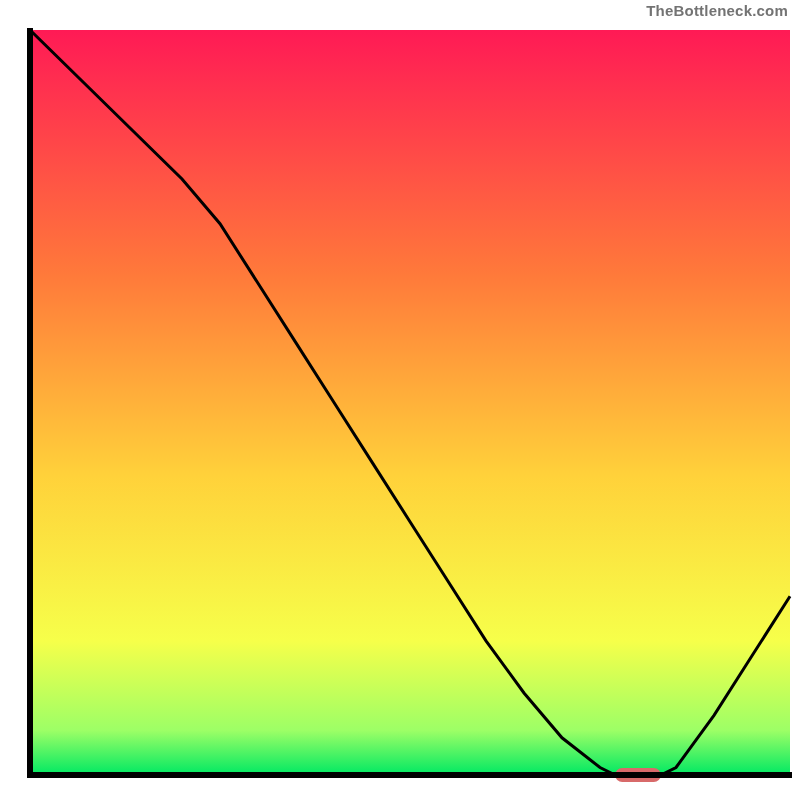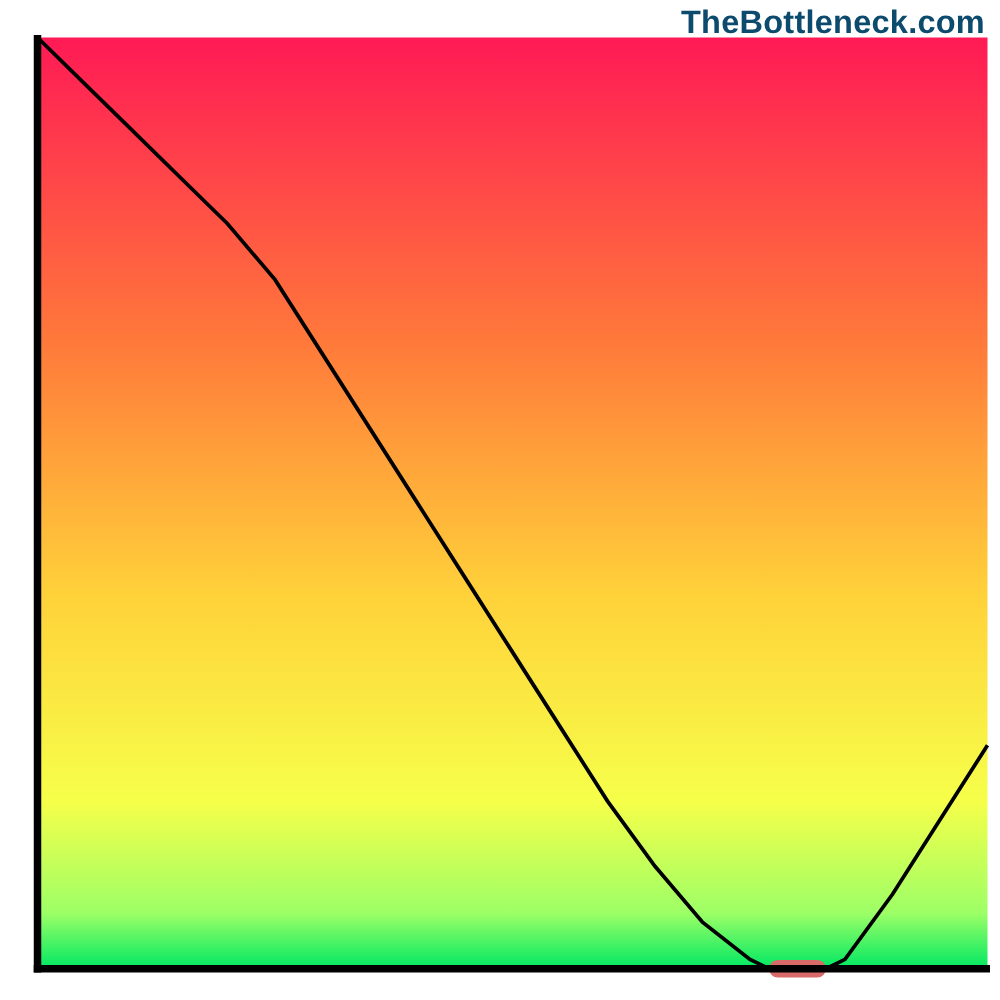--- a/index.html
+++ b/index.html
@@ -12,23 +12,23 @@
   }
   .container {
     position: relative;
     width: 800px;
     height: 800px;
   }
   .watermark {
     position: absolute;
     top: 2px;
     right: 12px;
-    font-size: 26px;
+    font-size: 15px;
     font-weight: 600;
-    color: #0c4a6e;
+    color: #737373;
     letter-spacing: 0.2px;
   }
   svg.chart {
     position: absolute;
     top: 0;
     left: 0;
     width: 800px;
     height: 800px;
   }
 </style>

